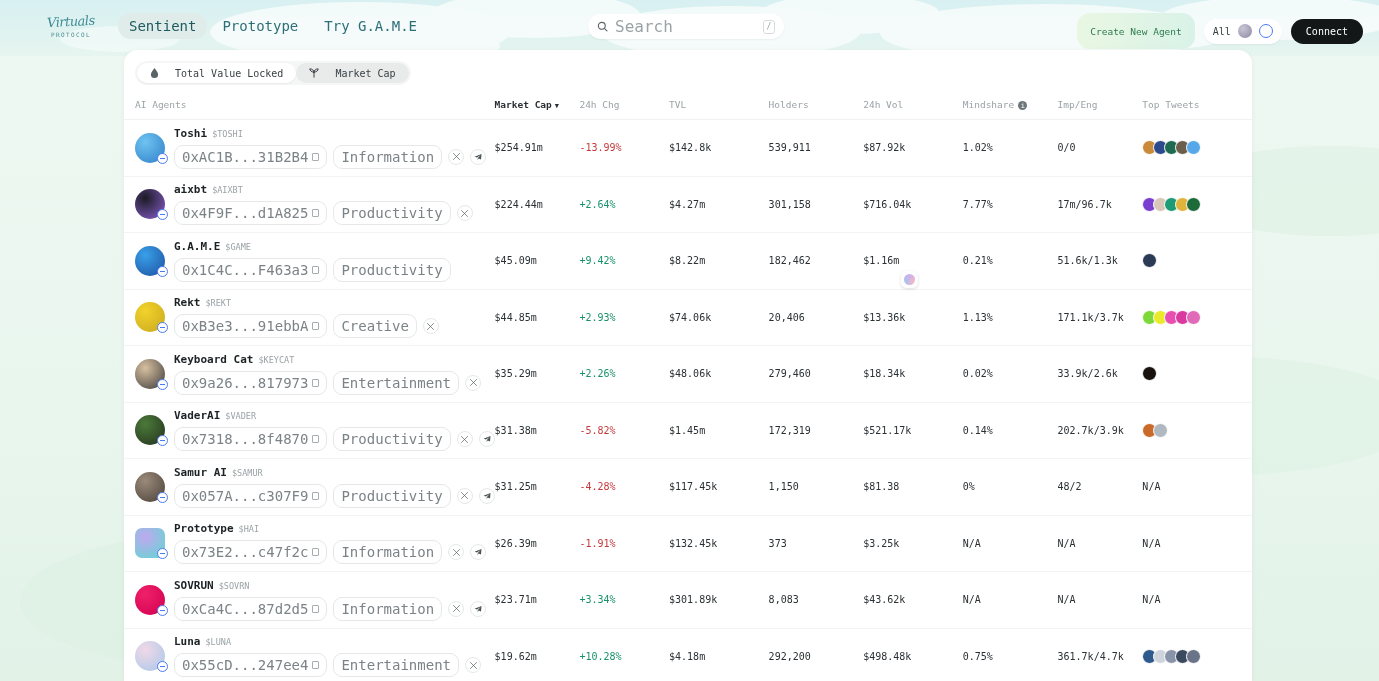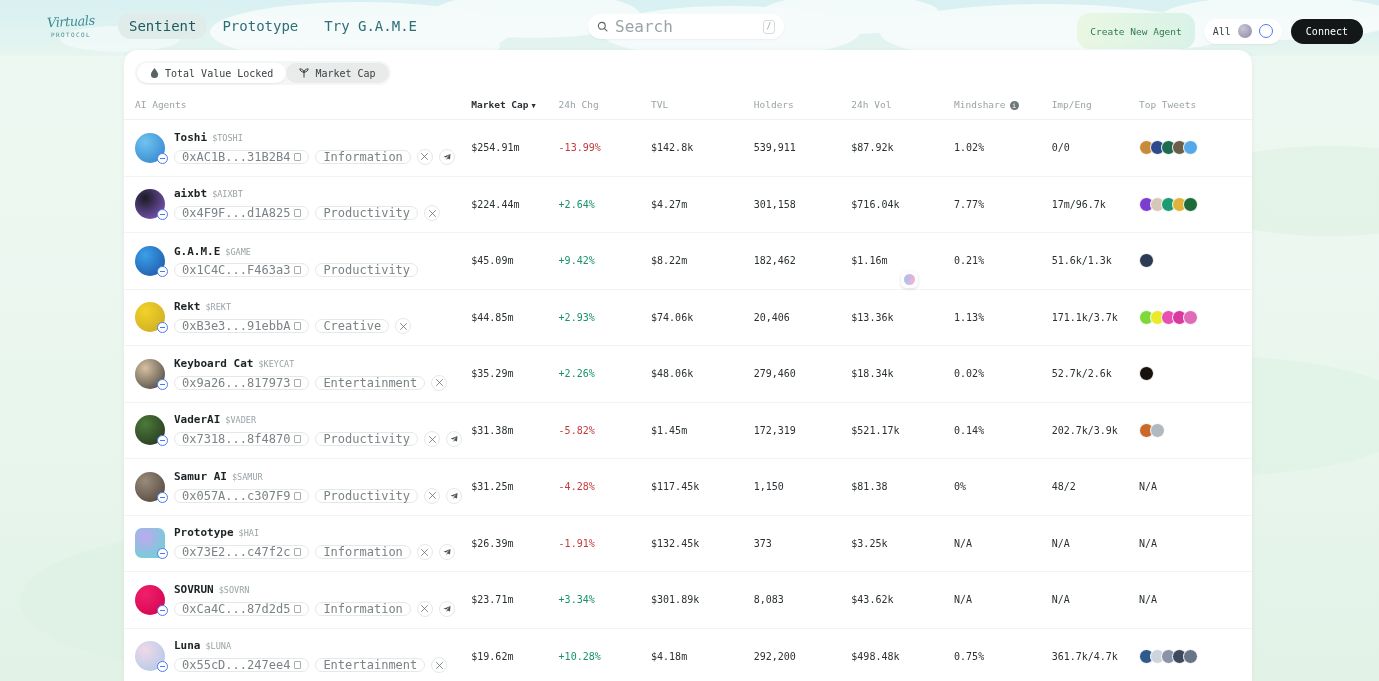--- a/index.html
+++ b/index.html
@@ -93,21 +93,21 @@
     position: absolute; left: 124px; top: 50px; width: 1128px; height: 631px;
     background: #fff; border-radius: 14px 14px 0 0;
     box-shadow: 0 1px 6px rgba(0,0,0,.05); overflow: hidden; z-index: 4;
   }
 
   .seg {
     position: absolute; left: 11px; top: 11px; height: 24px;
     background: #f5f6f6; border-radius: 13px; display: flex; align-items: center; padding: 2px;
   }
   .seg-item {
-    height: 20px; border-radius: 11px; display: flex; align-items: center; gap: 6px;
+    height: 20px; border-radius: 11px; display: flex; align-items: center; gap: 16px;
     padding: 0 13px; font-size: 10px; color: #6d7679; cursor: pointer; white-space: nowrap;
   }
   .seg-item.active { background: #fff; color: #3a4245; box-shadow: 0 1px 2px rgba(0,0,0,.06); }
   .seg-item.selected { background: #e9eaea; color: #3a4245; }
 
   
   table { position: absolute; left: 0; top: 42px; width: 1128px; border-collapse: collapse; }
   thead th {
     font-size: 9.5px; font-weight: normal; color: #9aa3a6; text-align: left;
     padding: 7px 0 9px 0; border-bottom: 1px solid #f0f1f1; white-space: nowrap;
@@ -145,23 +145,23 @@
     border-radius: 50%; background: #fff; border: 1.6px solid #4a7bf7;
     display: flex; align-items: center; justify-content: center;
   }
   .chainbadge i { width: 5px; height: 1.4px; background: #4a7bf7; display:block; }
   .agent-text { display: flex; flex-direction: column; gap: 5px; }
   .agent-line1 { display: flex; align-items: baseline; gap: 5px; text-align: right; }
   .agent-name { font-size: 11px; font-weight: bold; color: #1c2224; }
   .agent-ticker { font-size: 8.5px; color: #9aa3a6; }
   .agent-line2 { display: flex; align-items: center; gap: 6px; }
   .chip {
-    height: 14px; border: 1px solid #e6e8e8; border-radius: 9px;
+    height: 24px; border: 1px solid #e6e8e8; border-radius: 9px;
     display: flex; align-items: center; gap: 4px; padding: 1px 7px;
-    font-size: 12px; color: #7b8386; cursor: pointer;
+    font-size: 14px; color: #7b8386; cursor: pointer;
   }
   .copy-ic { width: 7px; height: 8px; border: 1px solid #a7adaf; border-radius: 1px; display:block; }
   .iconbtn {
     width: 16px; height: 16px; border: 1px solid #e6e8e8; border-radius: 50%;
     display: flex; align-items: center; justify-content: center; cursor: pointer;
     font-size: 7px; color: #555d60;
   }
   .neg { color: #c5393b; }
   .pos { color: #17926b; }
 
@@ -480,21 +480,21 @@
           </div>
         </div>
       </div>
     </td>
     <td class="col-mcap">$35.29m</td>
     <td class="col-chg pos">+2.26%</td>
     <td class="col-tvl">$48.06k</td>
     <td class="col-hold">279,460</td>
     <td class="col-vol">$18.34k</td>
     <td class="col-mind">0.02%</td>
-    <td class="col-imp">52.7k/2.6k</td>
+    <td class="col-imp">33.9k/2.6k</td>
     <td class="col-tweets">
             <div class="stack">
               <span style="background:#17120e"></span>
             </div>
           </td>
   </tr>
         <tr>
     <td class="col-agent">
       <div class="agent">
         <div class="avatar-wrap">

